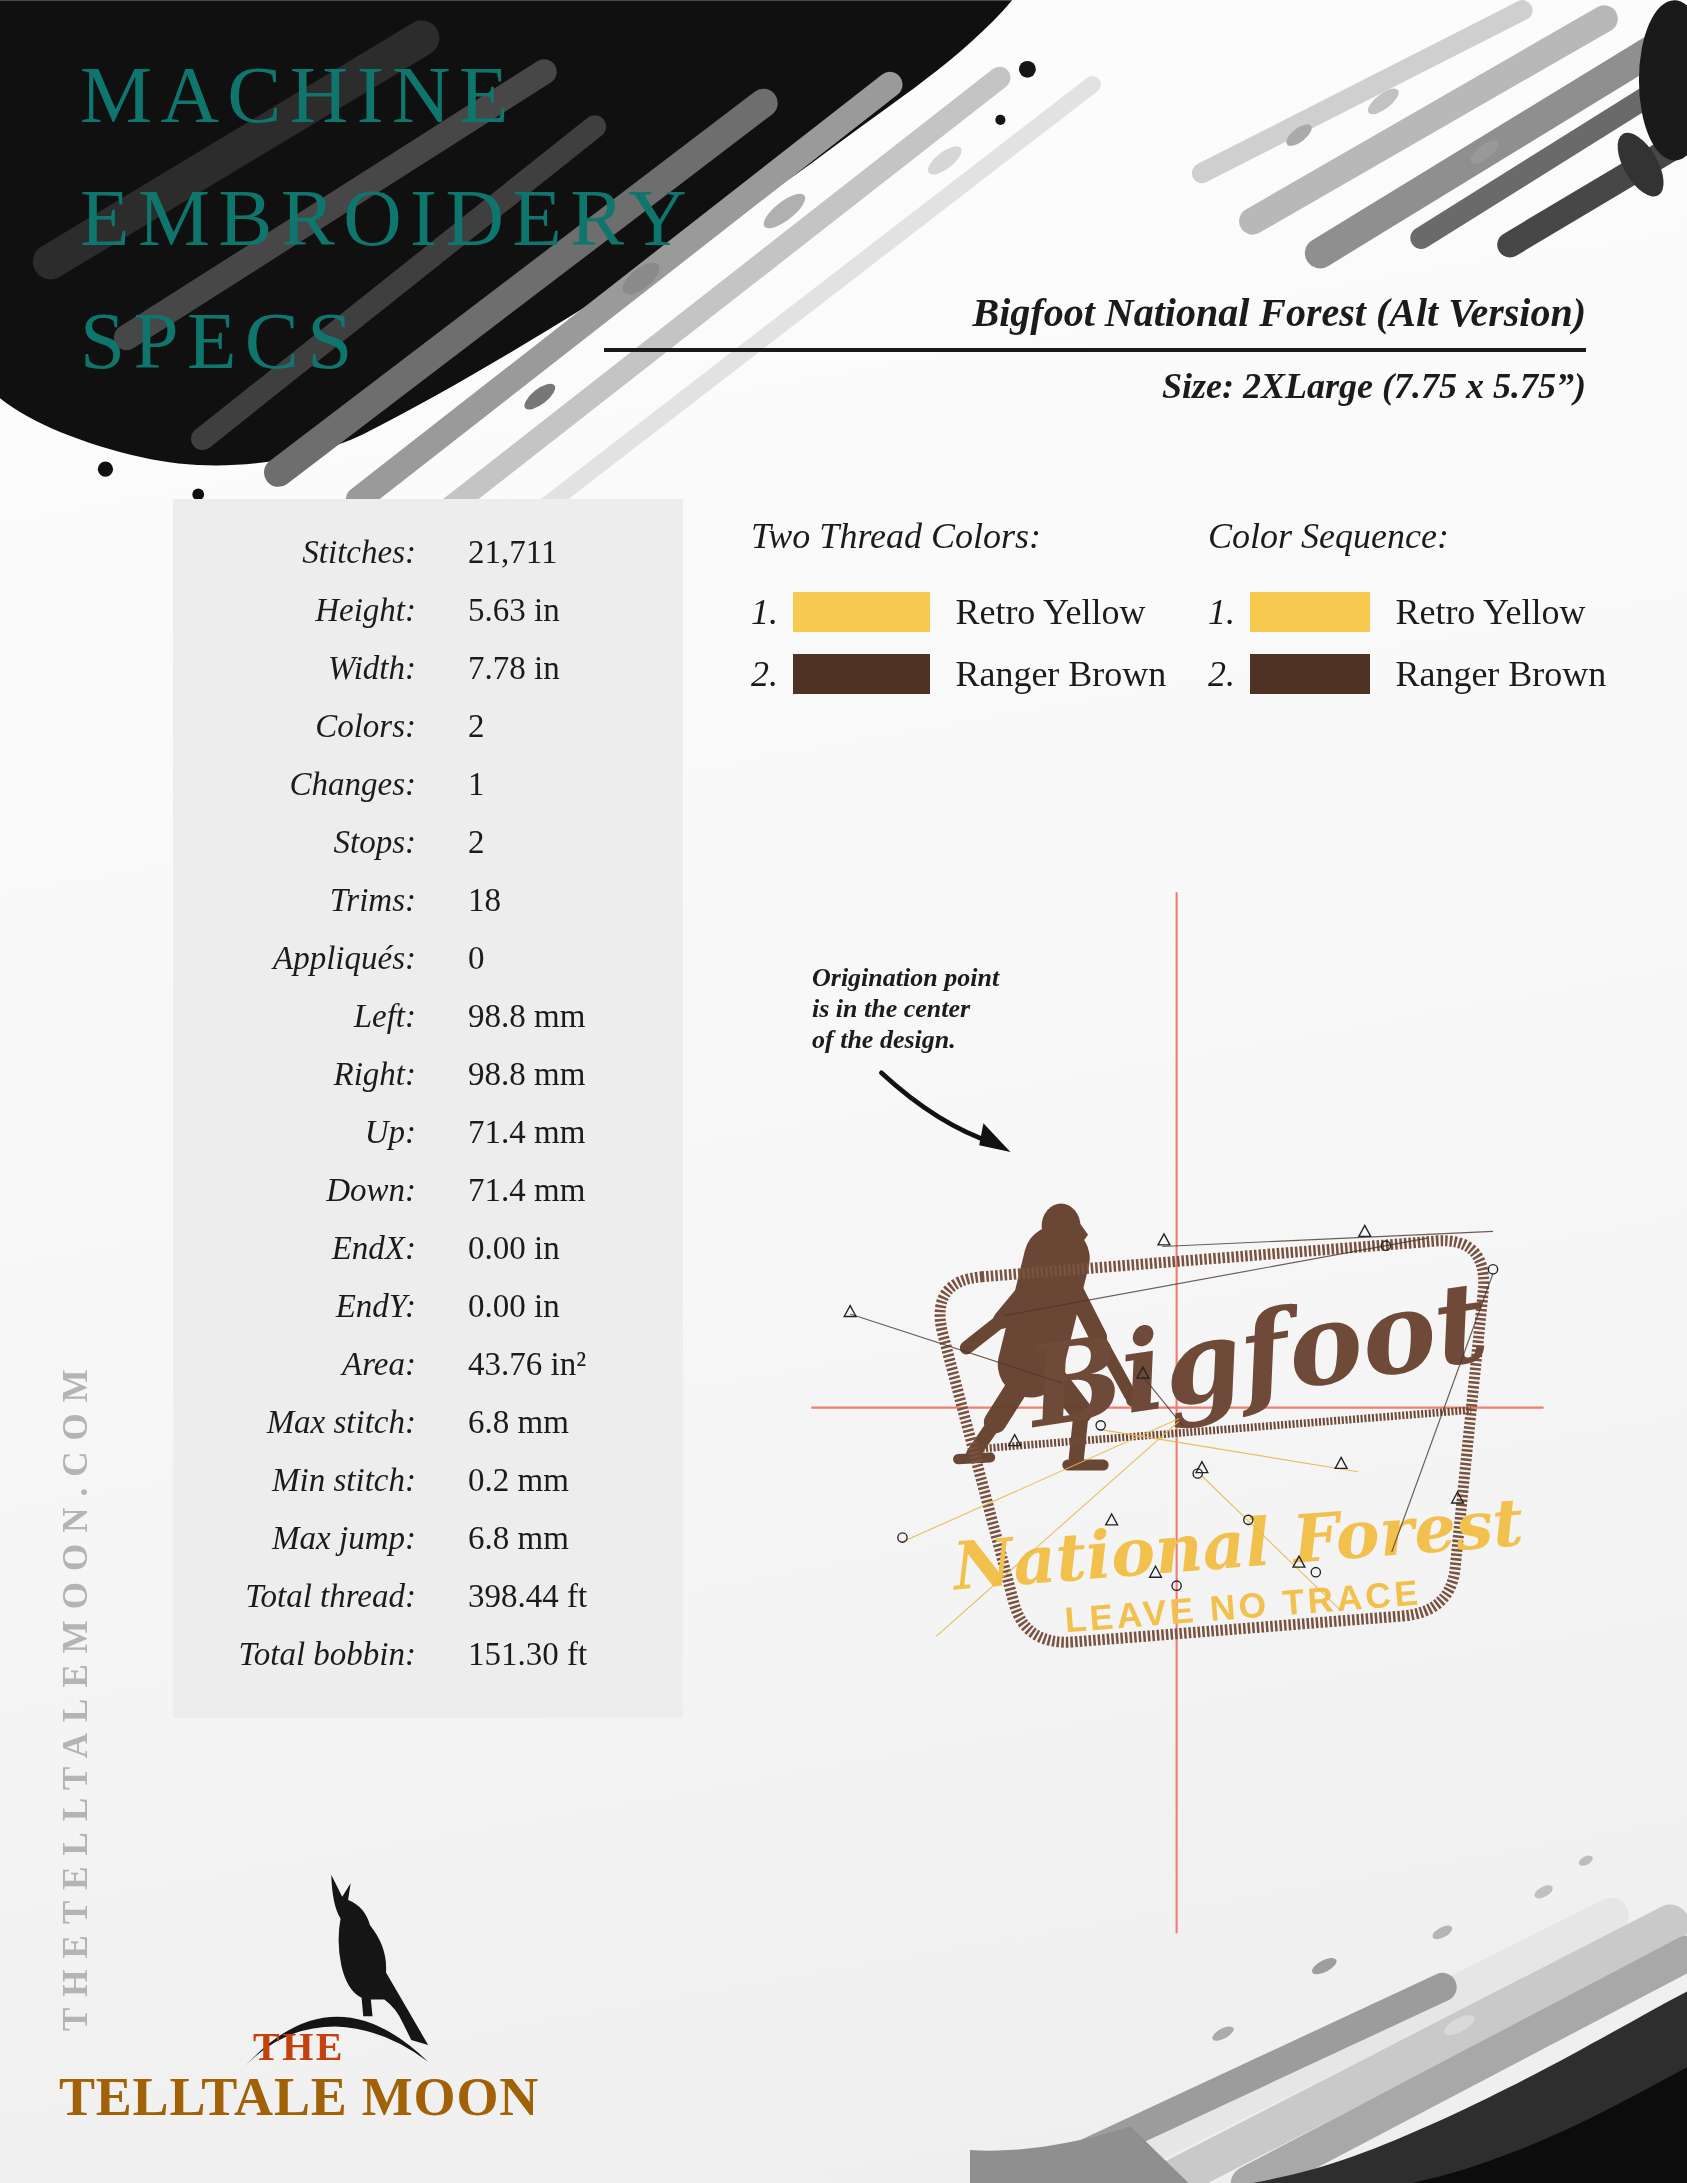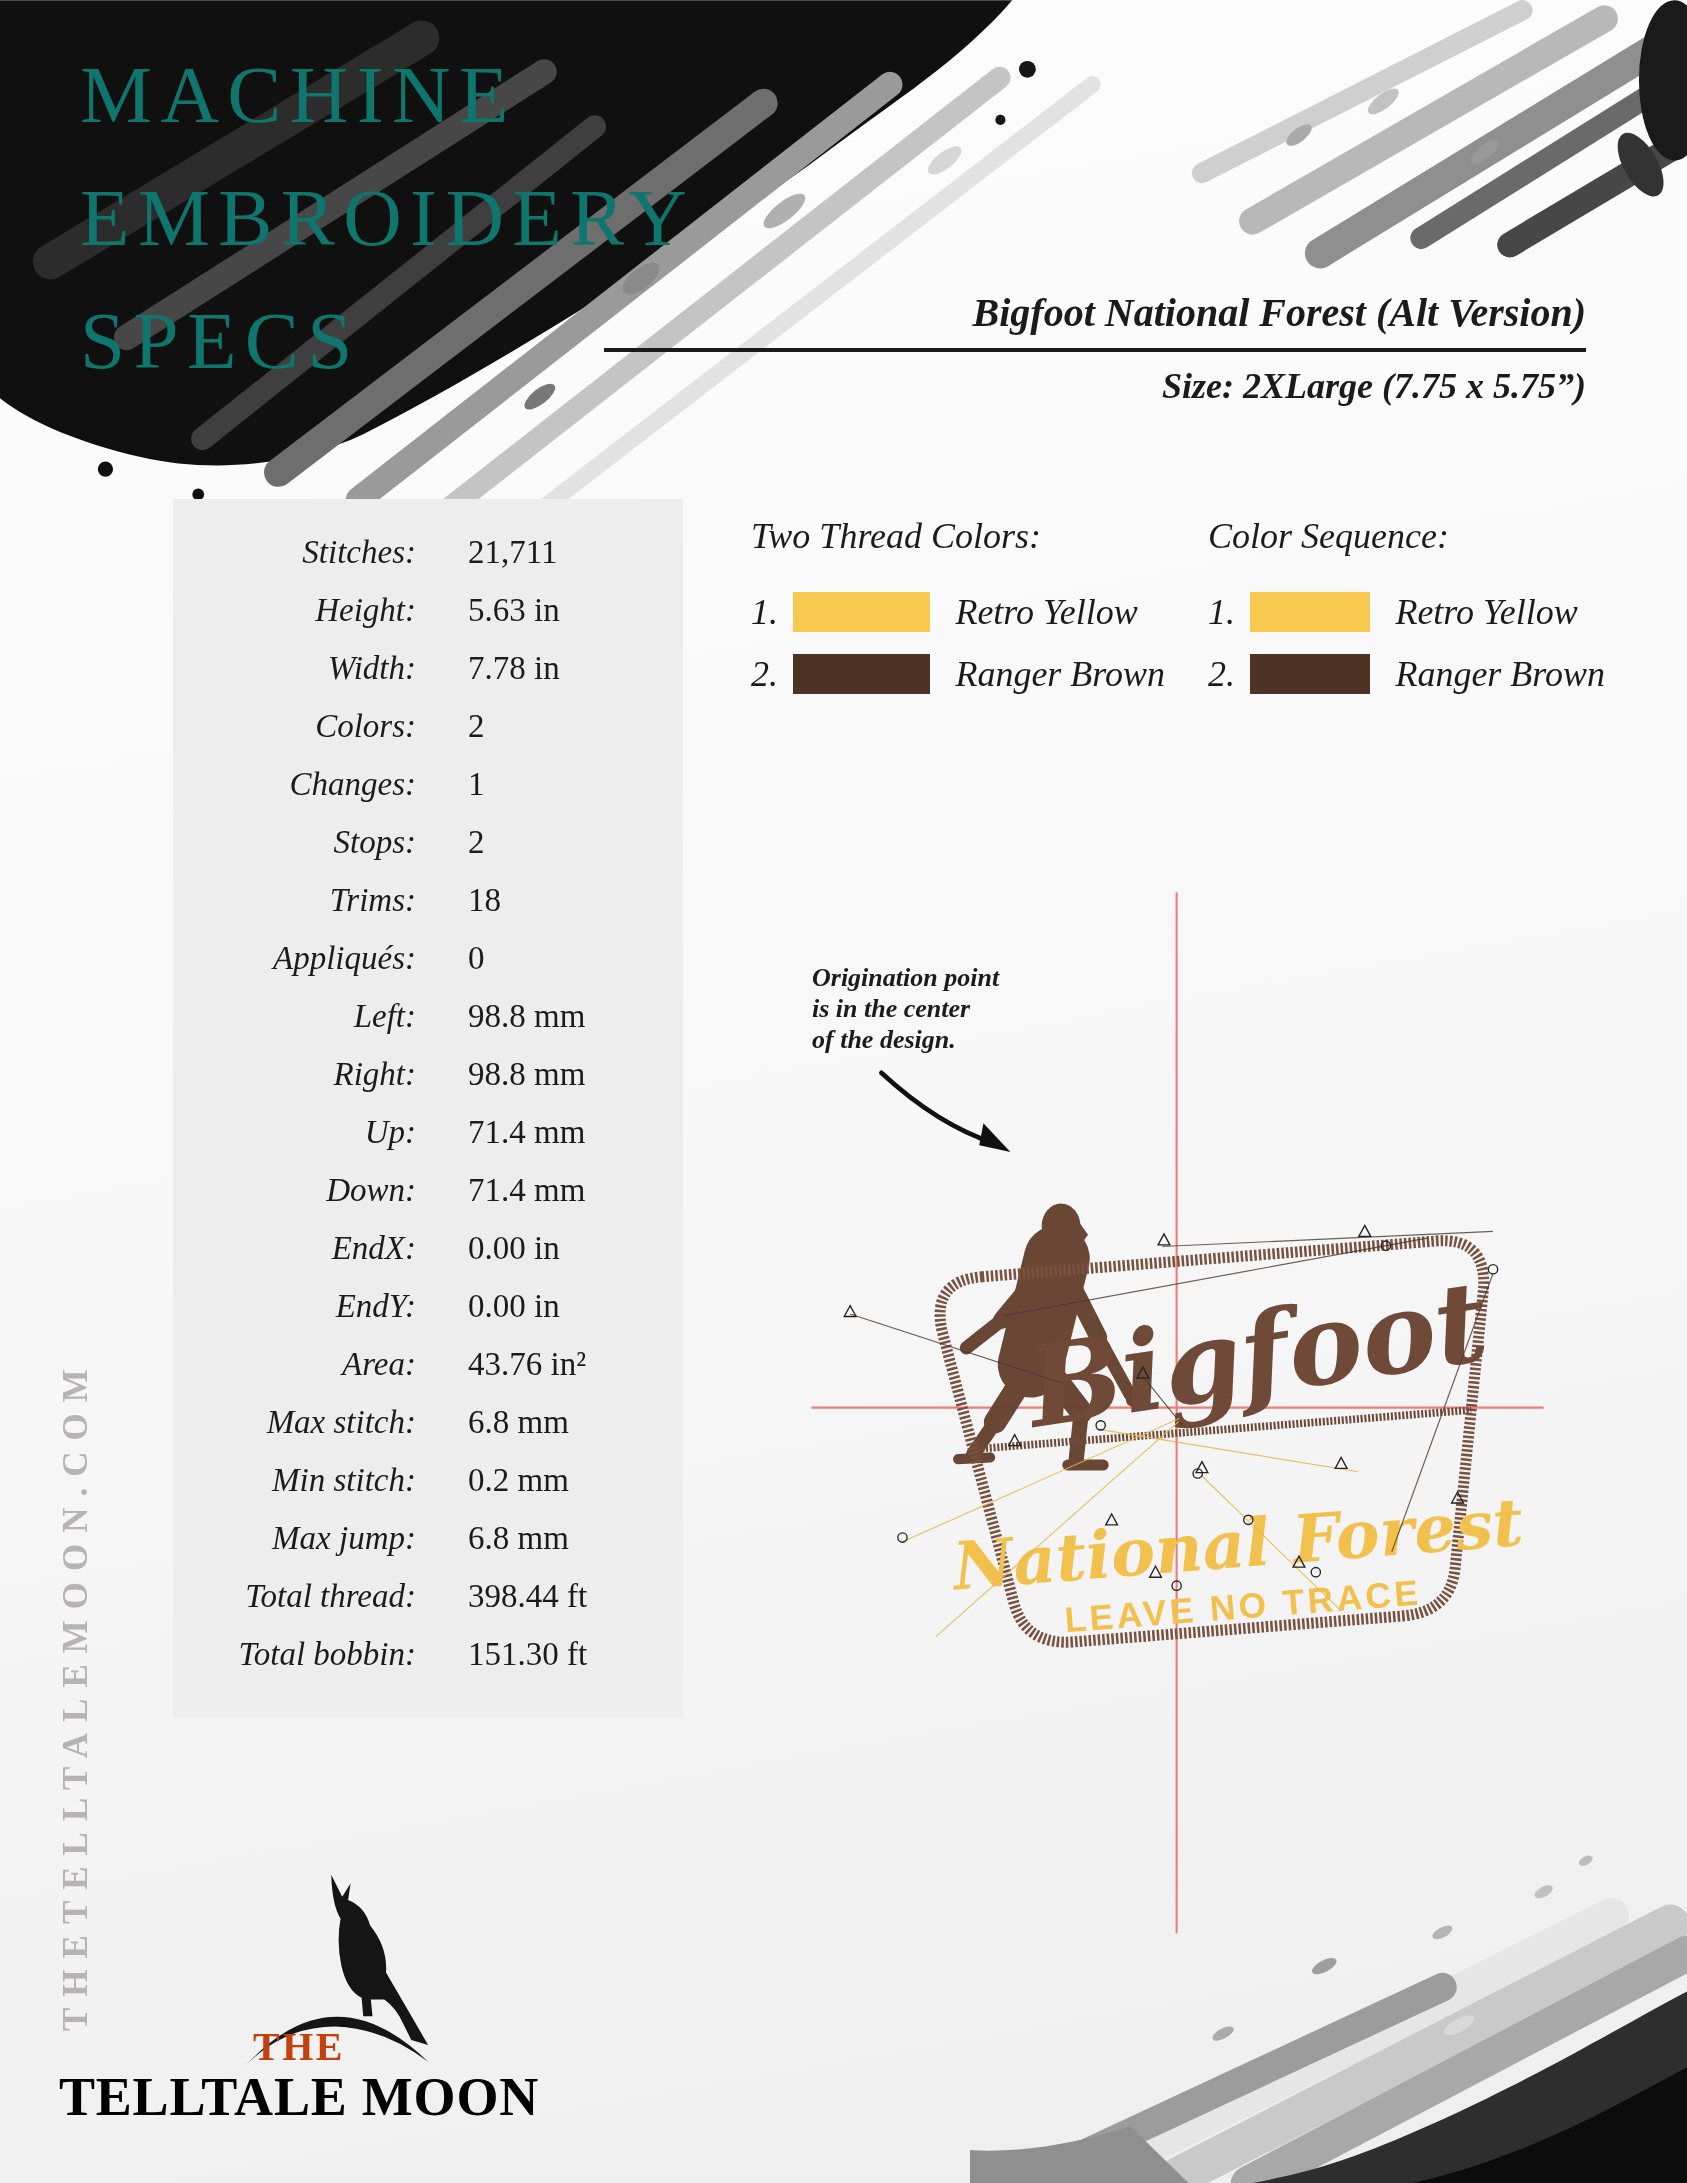--- a/index.html
+++ b/index.html
@@ -35,39 +35,39 @@
   .thread-col { position:absolute; top:515px; }
   .col-1 { left:751px; }
   .col-2 { left:1208px; }
   .thread-heading { font-size:36px; font-style:italic; }
   .thread-row { display:flex; align-items:center; margin-top:20px; }
   .thread-row.first { margin-top:34px; }
   .thread-num { width:39px; font-size:36px; font-style:italic; }
   .swatch { height:40px; margin-left:3.4px; }
   .swatch.w1 { width:137px; }
   .swatch.w2 { width:120px; }
-  .thread-name { font-size:36px; font-style:italic; margin-left:25px; }
+  .thread-name { font-size:36px; margin-left:25px; }
 
   
   .orig-note {
     position:absolute; left:812px; top:962px;
     font-size:26px; font-weight:bold; font-style:italic; line-height:31px;
   }
 
   
   .design-svg { left:801px; top:877px; }
   .script-text { font-family:"DejaVu Serif", serif; font-style:italic; font-weight:bold; }
   .tagline-text { font-family:"Liberation Sans", sans-serif; font-weight:bold; letter-spacing:4px; }
 
   
   .brand { position:absolute; left:46px; top:1848px; width:506px; height:312px; }
   .brand-the { position:absolute; left:0; top:175px; width:299px; text-align:right;
                font-size:40px; font-weight:bold; letter-spacing:2.5px; color:#c2410c; }
   .brand-name { position:absolute; left:0; top:218px; width:506px; text-align:center;
-                font-size:54px; font-weight:bold; letter-spacing:0.8px; color:#000000; white-space:nowrap; }
+                font-size:54px; font-weight:bold; letter-spacing:0.8px; color:#a16207; white-space:nowrap; }
   .crow-svg { left:190px; top:15px; }
 
   .site-vertical {
     position:absolute; left:56px; top:2031px; transform:rotate(-90deg);
     transform-origin:0 0; width:700px;
     font-size:35px; letter-spacing:11px; color:#b5b3b4; font-weight:bold;
   }
 
   .brush-bottom { left:970px; top:1814px; }
 </style>

